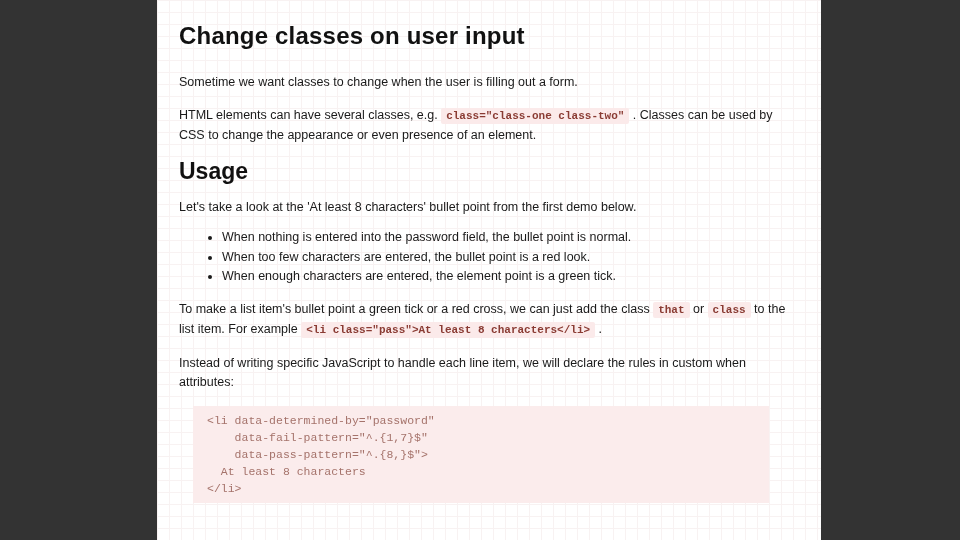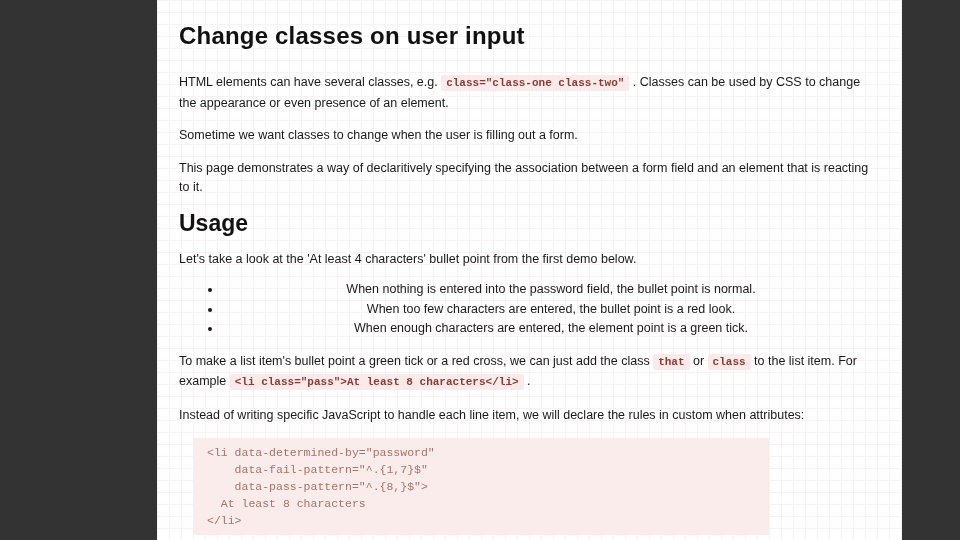--- a/index.html
+++ b/index.html
@@ -8,21 +8,21 @@
     height: 540px;
     overflow: hidden;
     position: relative;
     background: var(--outer-bg, #333333);
     font-family: "Liberation Sans", sans-serif;
   }
   .page {
     position: absolute;
     left: 157px;
     top: 0;
-    width: 745px;
+    width: 664px;
     height: 540px;
     background-color: var(--page-bg, #ffffff);
     background-image:
       linear-gradient(to right, #f8f2f2 1px, transparent 1px),
       linear-gradient(to bottom, #f8f2f2 1px, transparent 1px);
     background-size: 12px 12px;
     overflow: hidden;
   }
   .content {
     padding: 0 22px;
@@ -48,21 +48,20 @@
     line-height: 19.5px;
     margin: 13px 0 0;
   }
   h1 + p { margin-top: 25px; }
   h2 + p { margin-top: 18px; }
   ul {
     margin: 11px 0 0;
     padding-left: 43px;
     font-size: 12.5px;
     line-height: 19.5px;
-    text-align: center;
   }
   li { margin: 0; }
   code.inline-code {
     font-family: "Liberation Mono", "DejaVu Sans Mono", monospace;
     font-weight: bold;
     font-size: 11px;
     background: var(--inline-code-bg, #fbeaea);
     color: var(--inline-code-color, #8a3b33);
     padding: 2px 5px;
     border-radius: 2px;
@@ -82,27 +81,26 @@
     overflow: hidden;
   }
 </style>
 </head>
 <body>
 
 <div class="page">
   <div class="content">
     <h1>Change classes on user input</h1>
 
+    <p>Sometime we want classes to change when the user is filling out a form.</p>
     <p>HTML elements can have several classes, e.g. <code class="inline-code">class="class-one class-two"</code> . Classes can be used by CSS to change the appearance or even presence of an element.</p>
-    <p>Sometime we want classes to change when the user is filling out a form.</p>
-    <p>This page demonstrates a way of declaritively specifying the association between a form field and an element that is reacting to it.</p>
 
     <h2>Usage</h2>
 
-    <p>Let's take a look at the 'At least 4 characters' bullet point from the first demo below.</p>
+    <p>Let's take a look at the 'At least 8 characters' bullet point from the first demo below.</p>
 
     <ul>
       <li>When nothing is entered into the password field, the bullet point is normal.</li>
       <li>When too few characters are entered, the bullet point is a red look.</li>
       <li>When enough characters are entered, the element point is a green tick.</li>
     </ul>
 
     <p>To make a list item's bullet point a green tick or a red cross, we can just add the class <code class="inline-code">that</code> or <code class="inline-code">class</code> to the list item. For example <code class="inline-code">&lt;li class="pass"&gt;At least 8 characters&lt;/li&gt;</code> .</p>
 
     <p>Instead of writing specific JavaScript to handle each line item, we will declare the rules in custom when attributes:</p>

